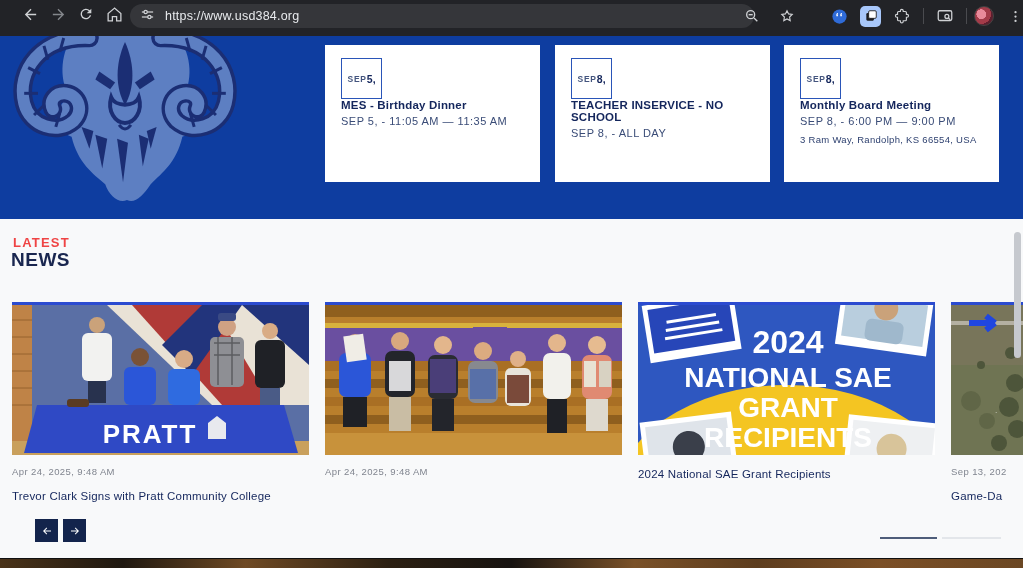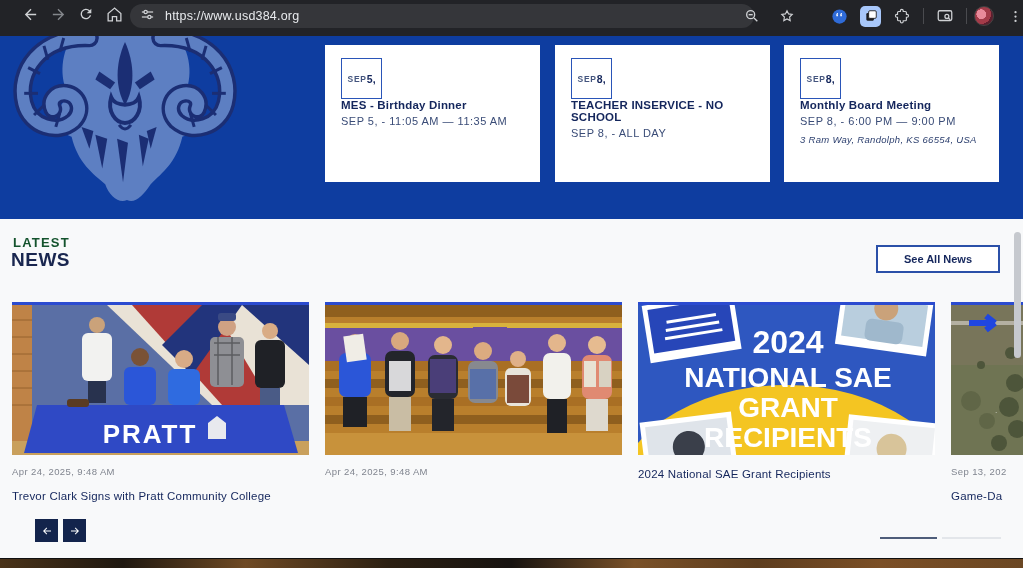--- a/index.html
+++ b/index.html
@@ -19,25 +19,25 @@
   .panel-hl { width:21px; height:21px; border-radius:5px; background:#a8c7fa; display:flex; align-items:center; justify-content:center; }
 
   
   .hero { position:absolute; left:0; top:36px; width:1023px; height:183px; background:#0e3da0; overflow:hidden; }
   .ev-card { position:absolute; top:9px; width:215px; height:137px; background:#ffffff; padding:13px 16px; }
   .badge { width:41px; height:41px; border:1.5px solid #2a55b8; display:flex; flex-direction:row; align-items:center; justify-content:center; background:#fff; }
   .badge .mon { font-size:8.5px; letter-spacing:.8px; color:#44557e; font-weight:bold; }
   .badge .day { font-size:10.5px; font-weight:bold; color:#14265c; margin-top:1px; }
   .ev-title { font-size:11.5px; font-weight:bold; color:#14265c; letter-spacing:.2px; }
   .ev-meta { margin-top:4px; font-size:11px; color:#3a4c77; letter-spacing:.5px; }
-  .ev-loc { margin-top:7px; font-size:9.5px; color:#2c3f6e; letter-spacing:.3px;font-style:italic; }
+  .ev-loc { margin-top:7px; font-size:9.5px; color:#2c3f6e; letter-spacing:.3px; }
 
   
   .news { position:absolute; left:0; top:219px; width:1023px; height:339px; background:#f8f9fa; }
-  .eyebrow { position:absolute; left:13px; top:16px; font-size:13px; font-weight:bold; color:#14532d; letter-spacing:1.2px; }
+  .eyebrow { position:absolute; left:13px; top:16px; font-size:13px; font-weight:bold; color:#ef4444; letter-spacing:1.2px; }
   .big-head { position:absolute; left:11px; top:30px; font-size:19px; font-weight:800; color:#19264f; letter-spacing:.5px; }
   .see-all { position:absolute; left:876px; top:26px; width:124px; height:28px; background:#fff; border:2px solid #2b50a8; color:#14265c; font-size:11px; font-weight:bold; display:flex; align-items:center; justify-content:center; cursor:pointer; font-family:"Liberation Sans",sans-serif; }
   .ncard { position:absolute; top:83px; width:297px; }
   .nimg { width:297px; height:153px; border-top:3px solid #2b4bd0; overflow:hidden; background:#ccc; }
   .nimg svg { display:block; }
   .ndate { margin-top:11px; font-size:9.5px; color:#80858f; letter-spacing:.4px; }
   .ntitle { margin-top:13px; font-size:11.5px; font-weight:normal; color:#14265c; letter-spacing:.2px; }
   .car-btn { position:absolute; top:300px; width:23px; height:23px; background:#13244c; display:flex; align-items:center; justify-content:center; cursor:pointer; border:none; }
   .progress-dark { position:absolute; left:880px; top:318px; width:57px; height:2px; background:#4e5d7a; }
   .progress-light { position:absolute; left:942px; top:318px; width:59px; height:2px; background:#e3e6ea; }
@@ -214,21 +214,20 @@
       </div>
       <div class="ev-title">Monthly Board Meeting</div>
       <div class="ev-meta">SEP 8, - 6:00 PM — 9:00 PM</div>
       <div class="ev-loc">3 Ram Way, Randolph, KS 66554, USA</div>
     </div>
   </div>
 
   <div class="news">
     <div class="eyebrow">LATEST</div>
     <div class="big-head">NEWS</div>
-    <button class="see-all">See All News</button>
 
     <div class="ncard" style="left:12px">
       <div class="nimg">
         <svg width="297" height="150" viewBox="0 0 297 150">
           <rect width="297" height="150" fill="#5a6fa5"></rect>
           <rect x="0" y="0" width="20" height="150" fill="#bf8347"></rect>
           <g stroke="#96622f" stroke-width="1">
               <line x1="0" y1="15" x2="20" y2="15"></line>
               <line x1="0" y1="32" x2="20" y2="32"></line>
               <line x1="0" y1="49" x2="20" y2="49"></line>

